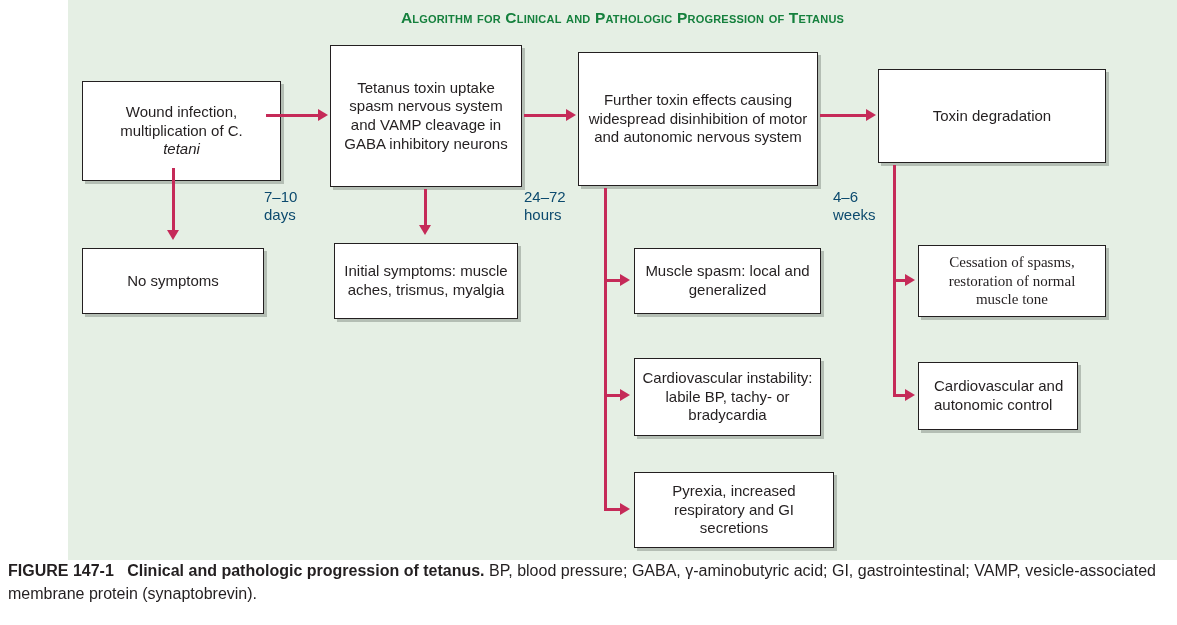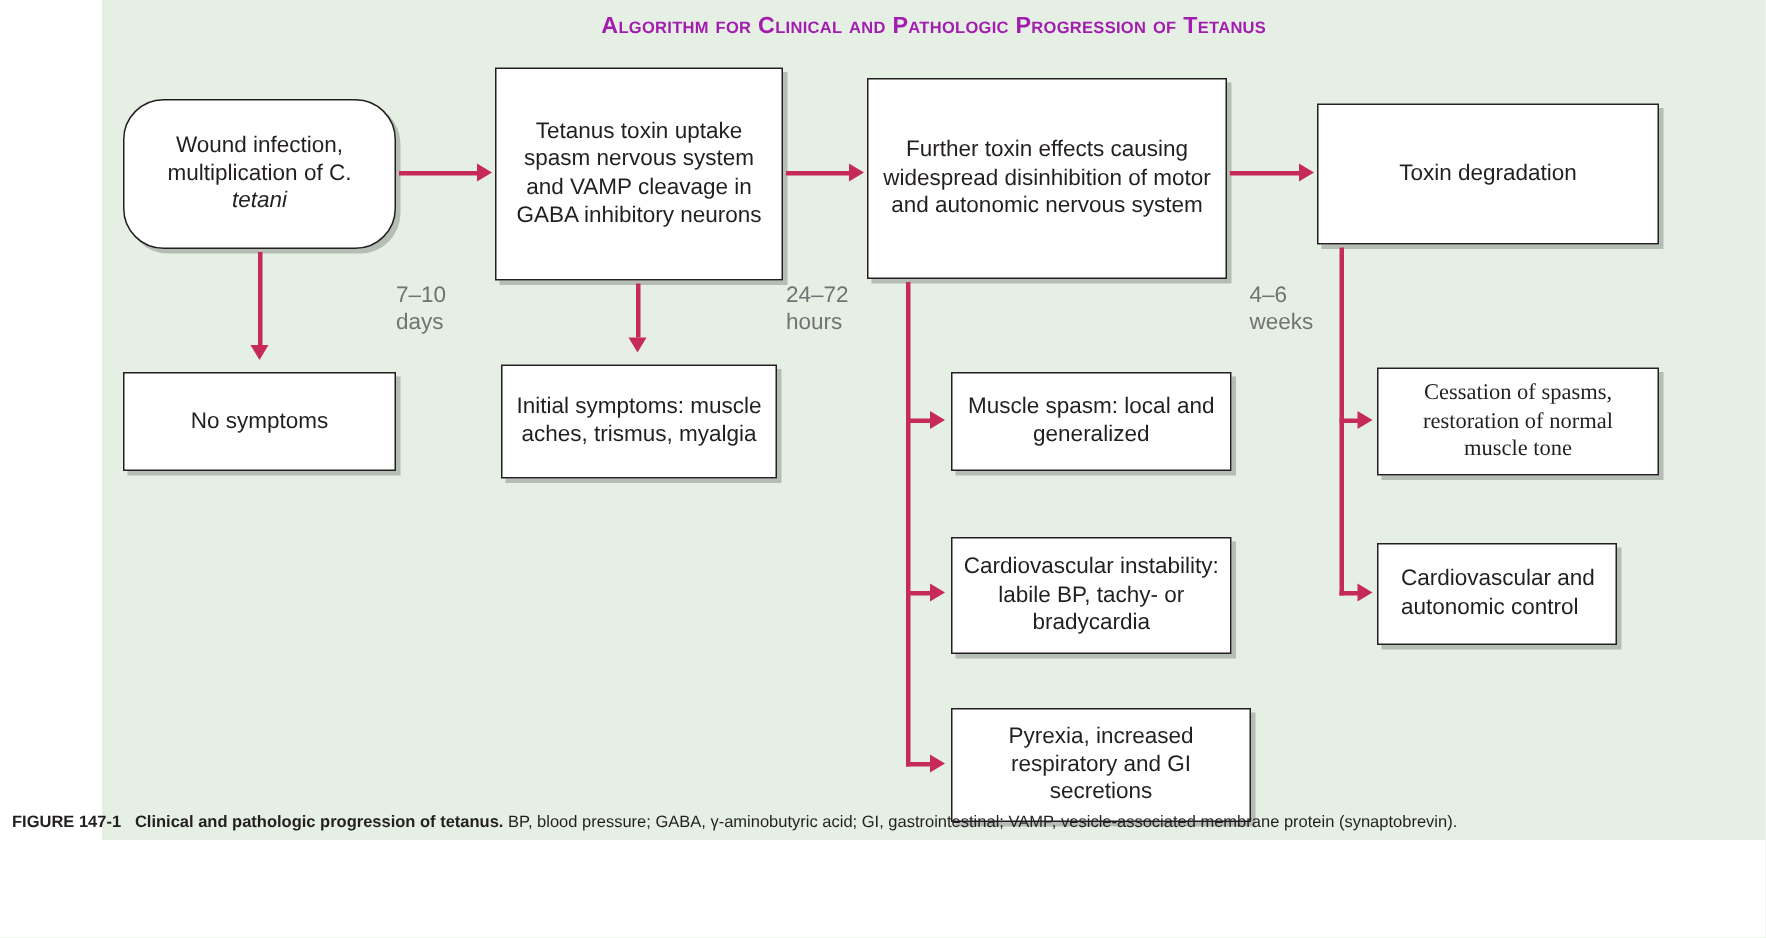--- a/index.html
+++ b/index.html
@@ -19,21 +19,21 @@
   }
 
   
   .fig-title{
     position:absolute;left:68px;top:9px;width:1109px;
     text-align:center;
     font-size:15.5px;
     font-weight:bold;
     letter-spacing:.2px;
     font-variant:small-caps;
-    color:#a21caf;
+    color:#15803d;
   }
 
   
   .box{
     position:absolute;
     background:#ffffff;
     border:1.4px solid #231f20;
     box-shadow:3px 3px 0 rgba(140,150,140,.55);
     box-sizing:border-box;
     display:flex;
@@ -67,43 +67,43 @@
   .arrow.down{
     border-width:10px 6px 0 6px;
     border-color:#c52a58 transparent transparent transparent;
   }
 
   
   .tlabel{
     position:absolute;
     font-size:15px;
     line-height:1.22;
-    color:#737373;
+    color:#0c4a6e;
     white-space:pre-line;
   }
 
   
   .caption{
-    position:absolute;left:8px;top:541px;width:1162px;
-    font-size:11px;
+    position:absolute;left:8px;top:560px;width:1162px;
+    font-size:16px;
     line-height:1.42;
     color:#231f20;
   }
   .caption b{font-weight:bold;}
 </style>
 </head>
 <body>
 
 <div id="page">
 
   <div class="canvas"></div>
 
   <div class="fig-title">Algorithm for Clinical and Pathologic Progression of Tetanus</div>
 
-  <div class="box" style="left:82px;top:66px;width:182px;height:100px;border-radius:27px;">
+  <div class="box" style="left:82px;top:81px;width:199px;height:100px;">
     <span class="txt"><span>Wound infection,</span><br><span>multiplication of C.</span><br><i class="sp">tetani</i></span>
   </div>
 
   <div class="box" style="left:330px;top:45px;width:192px;height:142px;">
     <span class="txt">Tetanus toxin uptake spasm nervous system and VAMP cleavage in GABA inhibitory neurons</span>
   </div>
 
   <div class="box" style="left:578px;top:52px;width:240px;height:134px;">
     <span class="txt">Further toxin effects causing widespread disinhibition of motor and autonomic nervous system</span>
   </div>

